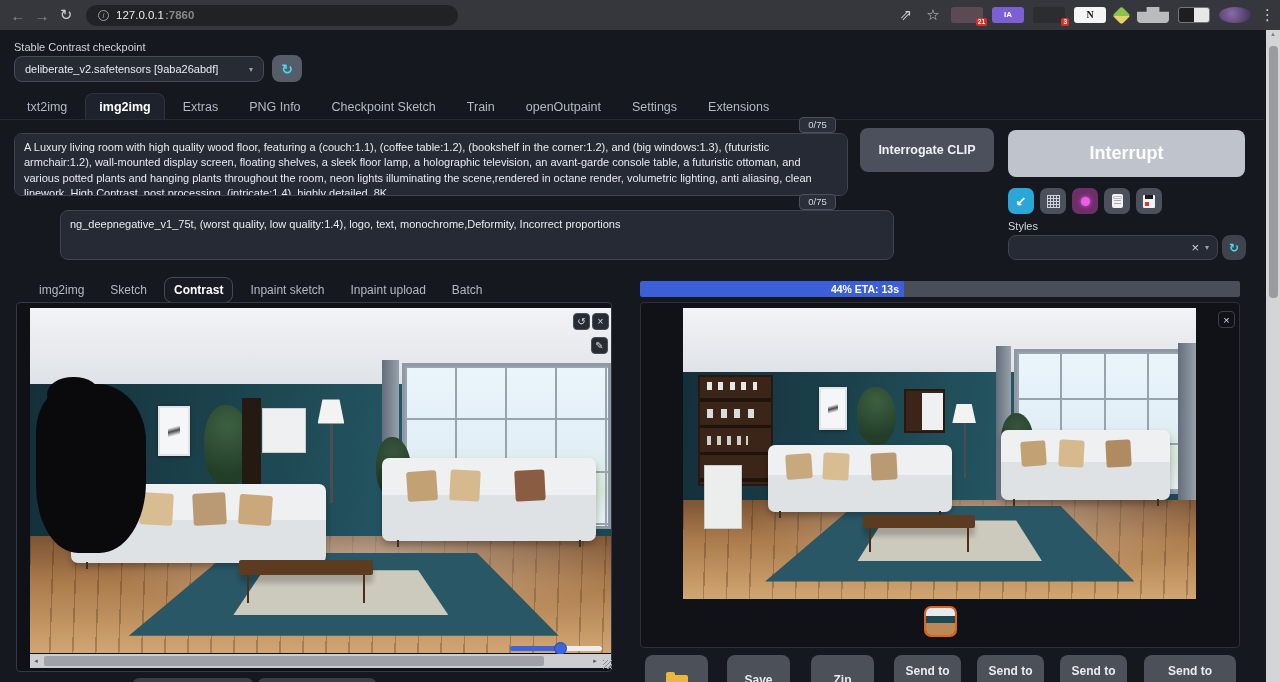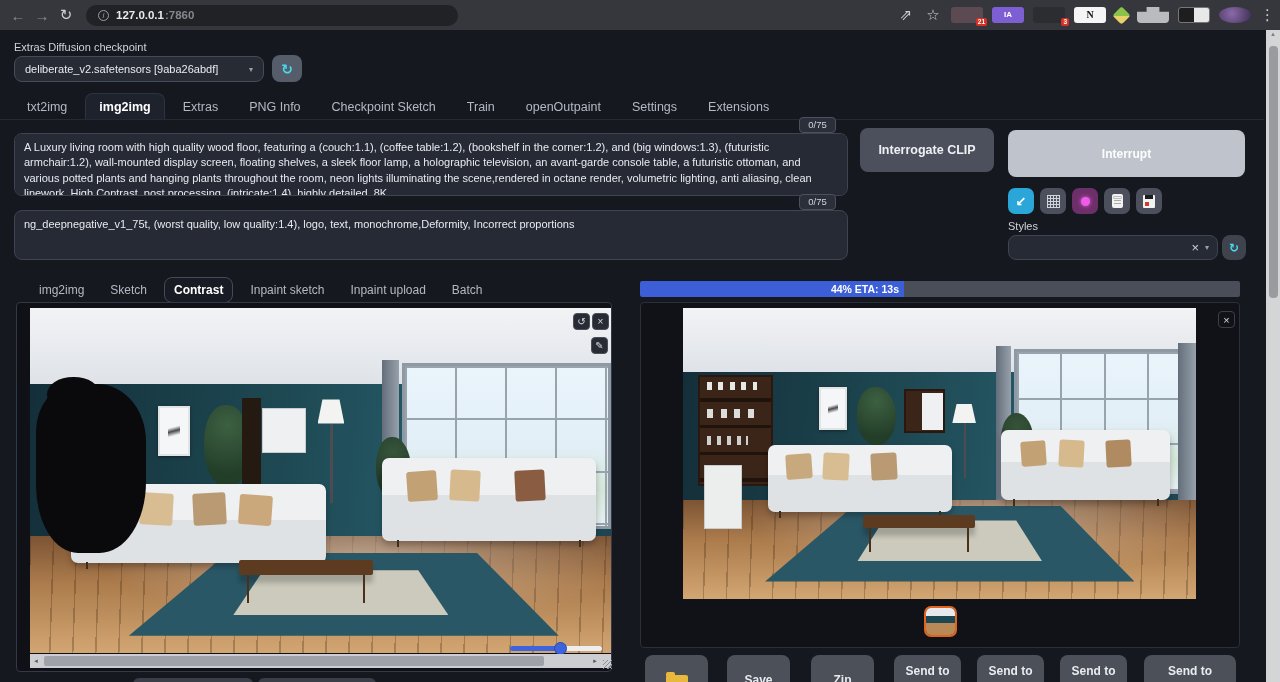--- a/index.html
+++ b/index.html
@@ -10,21 +10,21 @@
 
   
   #browser-bar { left:0; top:0; width:1280px; height:30px; background:#35373c;
     display:flex; align-items:center; color:#c8cacd; }
   .nav-glyph { font-size:15px; color:#8b8e93; width:24px; text-align:center; cursor:pointer; }
   .nav-glyph.lit { color:#cdcfd3; }
   #url-pill { display:flex; align-items:center; gap:7px; background:#202225; border-radius:11px;
     height:21px; width:372px; margin-left:8px; padding:0 12px; }
   #info-icon { width:11px; height:11px; border:1.4px solid #9aa0a6; border-radius:50%;
     color:#9aa0a6; font-size:8px; line-height:9px; text-align:center; font-style:italic; }
-  #url-host { color:#e8eaed; font-size:11.5px; font-weight:bold; }
+  #url-host { color:#e8eaed; font-size:11.5px; font-weight:normal; }
   #url-port { color:#84878c; font-size:11.5px; font-weight:bold; margin-left:-6px; }
   #browser-right { position:absolute; right:8px; top:0; height:30px; display:flex; align-items:center; gap:9px; }
   .bx { position:relative; width:32px; height:16px; border-radius:3px; cursor:pointer; }
   .badge { position:absolute; right:-4px; bottom:-3px; background:#d93025; color:#fff;
     font-size:6.5px; padding:0 2px; border-radius:2px; line-height:8px; font-weight:bold; }
 
   
   #sd-label { left:14px; top:41px; font-size:11px; color:#cfd3da; }
   #sd-dropdown { left:14px; top:56px; width:250px; height:26px; background:#272b34;
     border:1px solid #454b58; border-radius:8px; display:flex; align-items:center;
@@ -49,21 +49,21 @@
     border:1px solid #3f4450; border-radius:8px; resize:none; color:#e8eaf0;
     font-family:"Liberation Sans","DejaVu Sans",sans-serif; font-size:11px; line-height:1.4;
     padding:6px 9px; outline:none; }
 
   
   .gray-btn { position:absolute; background:#4b505c; border-radius:8px; color:#eef0f4;
     font-size:12.5px; font-weight:bold; display:flex; align-items:center; justify-content:center;
     text-align:center; cursor:pointer; line-height:1.35; }
   #interrupt-skip { left:1008px; top:130px; width:237px; height:47px; border-radius:8px;
     overflow:hidden; display:flex; cursor:pointer; }
-  .half { flex:1; background:#bfc3cb; color:#fdfdfe; font-size:12px; font-weight:bold;
+  .half { flex:1; background:#bfc3cb; color:#fdfdfe; font-size:18px; font-weight:bold;
     display:flex; align-items:center; justify-content:center; }
   .half + .half { border-left:1px solid #a3a7b0; }
   .tool-btn { position:absolute; top:188px; width:26px; height:26px; border-radius:7px;
     background:#4b505c; display:flex; align-items:center; justify-content:center; cursor:pointer; }
   #styles-label { left:1008px; top:220px; font-size:11px; color:#cfd3da; }
   #styles-select { left:1008px; top:235px; width:210px; height:25px; background:#262a34;
     border:1px solid #3f4450; border-radius:8px; display:flex; align-items:center;
     justify-content:flex-end; gap:6px; padding:0 8px; cursor:pointer; }
   #styles-clear { color:#cfd3db; font-size:13px; line-height:13px; }
 
@@ -186,21 +186,21 @@
         </span>
       <span class="bx" style="background:#f5f5f5;color:#111;font-size:10px;font-weight:bold;text-align:center;line-height:15px;font-family:'Liberation Serif',serif">N</span>
       <span class="bx" style="background:linear-gradient(135deg,#8bc34a 50%,#e7d26a 50%);transform:rotate(45deg);width:13px;height:13px"></span>
       <span class="bx" style="background:#b9bbbe;border-radius:4px;clip-path:polygon(0 30%,30% 30%,30% 0,70% 0,70% 30%,100% 30%,100% 100%,0 100%)"></span>
       <span class="bx" style="background:linear-gradient(90deg,#1e1e20 50%,#e8e8e8 50%);border:1px solid #777"></span>
       <span class="bx" style="background:radial-gradient(circle at 40% 40%,#8a6aa8,#3d2d52);border-radius:50%"></span>
       <span class="nav-glyph lit" style="width:12px">⋮</span>
     </div>
   </div>
 
-  <div id="sd-label" class="abs">Extras Diffusion checkpoint</div>
+  <div id="sd-label" class="abs">Stable Contrast checkpoint</div>
   <div id="sd-dropdown" class="abs">
     <span class="val">deliberate_v2.safetensors [9aba26abdf]</span>
     <span class="caret">▾</span>
   </div>
   <div class="abs refresh-btn" style="left:272px;top:55px;width:30px;height:27px">
     <span class="refresh-glyph">↻</span>
   </div>
 
   <div id="main-tabs" class="abs">
     <div class="mtab">txt2img</div>
@@ -211,21 +211,21 @@
     <div class="mtab">Train</div>
     <div class="mtab">openOutpaint</div>
     <div class="mtab">Settings</div>
     <div class="mtab">Extensions</div>
   </div>
   <div id="tabs-divider" class="abs"></div>
 
   <div class="abs counter" style="left:799px;top:117px">0/75</div>
   <textarea class="prompt" style="top: 133px; height: 63px;" spellcheck="false">A Luxury living room with high quality wood floor, featuring a (couch:1.1), (coffee table:1.2), (bookshelf in the corner:1.2), and (big windows:1.3), (futuristic armchair:1.2), wall-mounted display screen, floating shelves, a sleek floor lamp, a holographic television, an avant-garde console table, a futuristic ottoman, and various potted plants and hanging plants throughout the room, neon lights illuminating the scene,rendered in octane render, volumetric lighting, anti aliasing, clean linework, High Contrast, post processing, (intricate:1.4), highly detailed, 8K</textarea>
   <div class="abs counter" style="left:799px;top:194px">0/75</div>
-  <textarea class="prompt" style="top: 210px; height: 50px;" spellcheck="false">ng_deepnegative_v1_75t, (worst quality, low quality:1.4), logo, text, monochrome,Deformity, Incorrect proportions</textarea>
+  <textarea class="prompt" style="top: 210px; height: 50px; margin-left: 46px;" spellcheck="false">ng_deepnegative_v1_75t, (worst quality, low quality:1.4), logo, text, monochrome,Deformity, Incorrect proportions</textarea>
 
   <div class="gray-btn" style="left:860px;top:128px;width:134px;height:44px">Interrogate CLIP</div>
 
   <div id="interrupt-skip" class="abs">
     <div class="half">Interrupt</div>
   </div>
 
   <div class="tool-btn" style="left:1008px;background:#2ba6d8">
     <span style="color:#fff;font-size:13px;font-weight:bold">↙</span>
   </div>

